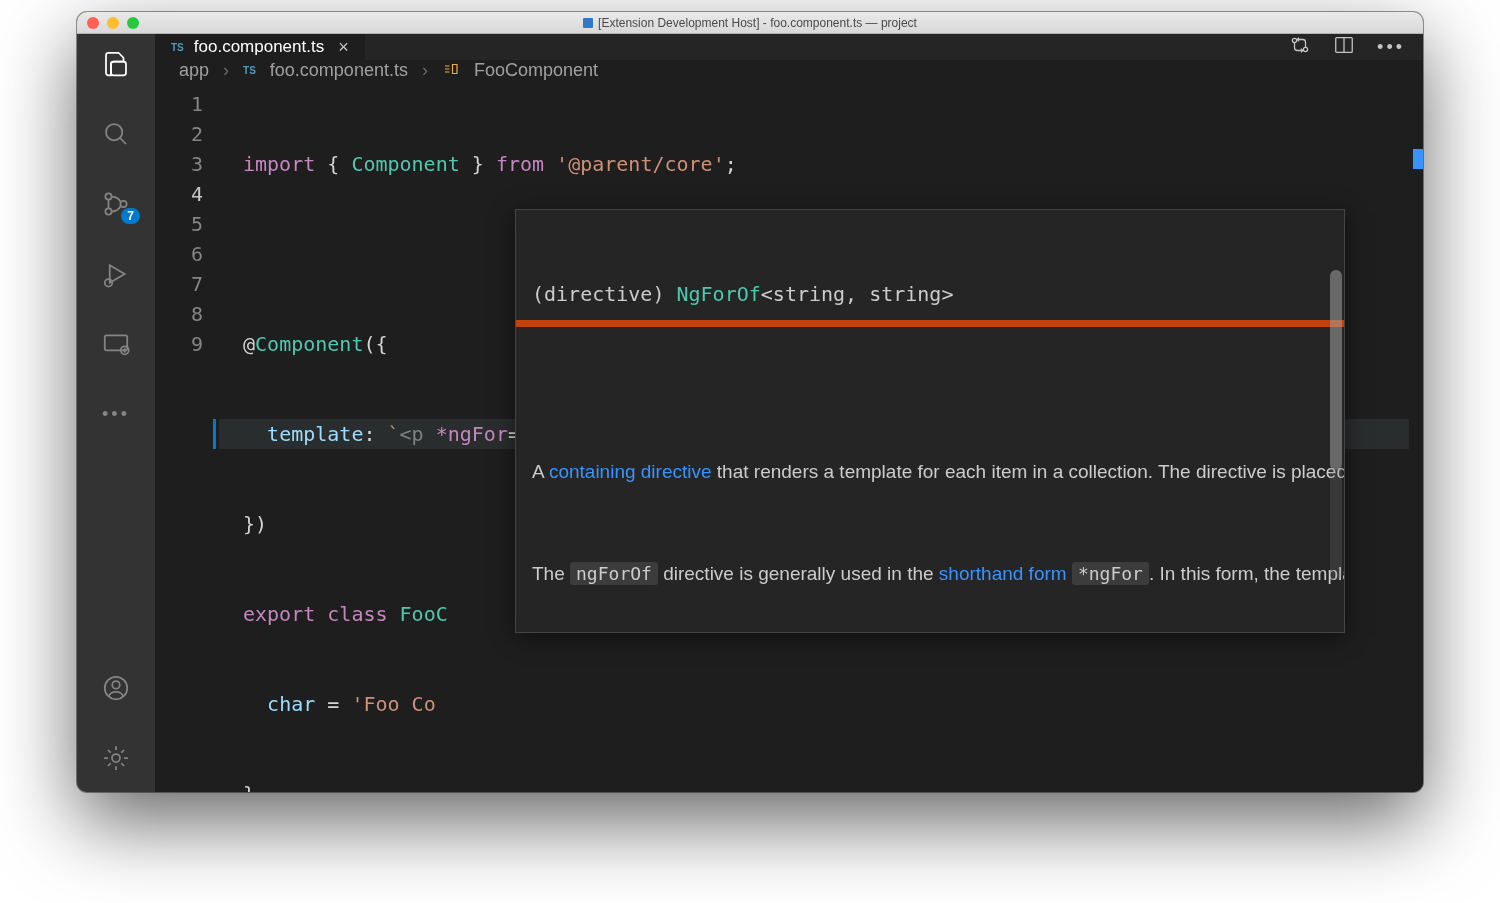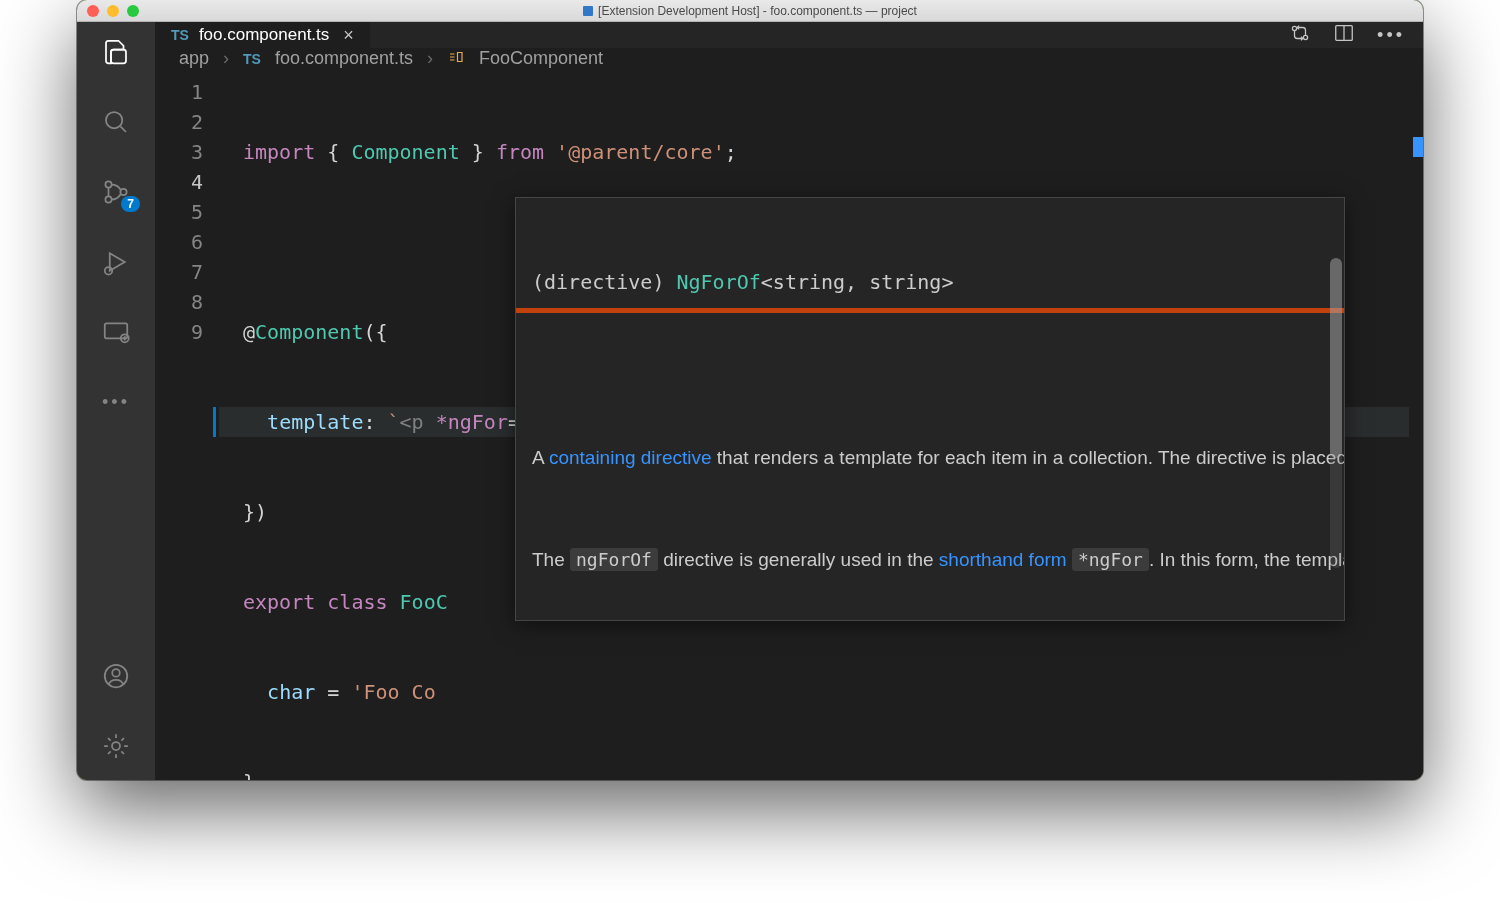--- a/index.html
+++ b/index.html
@@ -1,19 +1,19 @@
 <!DOCTYPE html>
 <html><head>
 <meta charset="utf-8">
 <style>
   * { box-sizing: border-box; margin: 0; padding: 0; }
   html, body { width: 1500px; height: 903px; background: transparent; font-family: -apple-system, "Segoe UI", sans-serif; }
   .stage { width: 1500px; height: 903px; display: flex; align-items: flex-start; justify-content: center; }
   .window {
-    margin-top: 0;
+    margin-top: 12px;
     width: 1346px;
     height: 780px;
     background: #4d7c0f;
     border-radius: 10px;
     overflow: hidden;
     box-shadow: 0 30px 80px rgba(0,0,0,0.6), 0 0 0 1px rgba(0,0,0,0.4);
     display: flex;
     flex-direction: column;
   }
   
@@ -50,21 +50,21 @@
   .act-spacer { flex:1; }
   
   .main { flex:1; display:flex; flex-direction:column; background:#1e1e1e; }
   .tabs {
     height: 44px; background:#252526; display:flex; align-items:stretch;
   }
   .tab {
     display:flex; align-items:center; gap:10px; padding: 0 16px;
     background:#1e1e1e; color:#fff; font-size:17px; border-right:1px solid #252526;
   }
-  .ts-badge { color:#519aba; font-size:14px; font-weight:700; }
+  .ts-badge { color:#519aba; font-size:10px; font-weight:700; }
   .tab-close { color:#c5c5c5; font-size:18px; margin-left:4px;}
   .tab-actions { margin-left:auto; display:flex; align-items:center; gap:22px; padding-right:18px; color:#c5c5c5;}
   .tab-actions svg { width:22px;height:22px; stroke:currentColor; fill:none; stroke-width:1.4;}
   .ellipsis-dots { letter-spacing: 3px; font-size: 18px; }
   
   .breadcrumb {
     height: 30px; display:flex; align-items:center; gap:14px; padding-left: 24px;
     color:#a0a0a0; font-size:18px; background:#1e1e1e;
   }
   .bc-sep { color:#6b6b6b; }
@@ -94,21 +94,21 @@
     position:absolute; left: 296px; top: 128px;
     width: 830px; height: 424px;
     background:#252526; border:1px solid #454545; color:#cccccc;
     font-family: -apple-system, "Segoe UI", sans-serif;
     font-size: 19px; line-height: 1.55;
     box-shadow: 0 4px 20px rgba(0,0,0,0.5);
     overflow:hidden;
   }
   .hover-sig {
     font-family: Menlo, Consolas, monospace; font-size:20px;
-    padding: 10px 16px; border-bottom: 5px solid #c2410c; color:#cccccc;
+    padding: 10px 16px; border-bottom: 7px solid #c2410c; color:#cccccc;
   }
   .hover-sig .kw { color:#cccccc; }
   .hover-sig .type { color:#4ec9b0; }
   .hover-body { padding: 12px 16px 16px 16px; }
   .hover-body p { margin-bottom: 14px; }
   .hover-body a { color:#3794ff; text-decoration:none; }
   .hover-body code {
     font-family: Menlo, Consolas, monospace; background:#3c3c3c; padding:1px 6px; border-radius:3px;
     font-size: 18px;
   }

